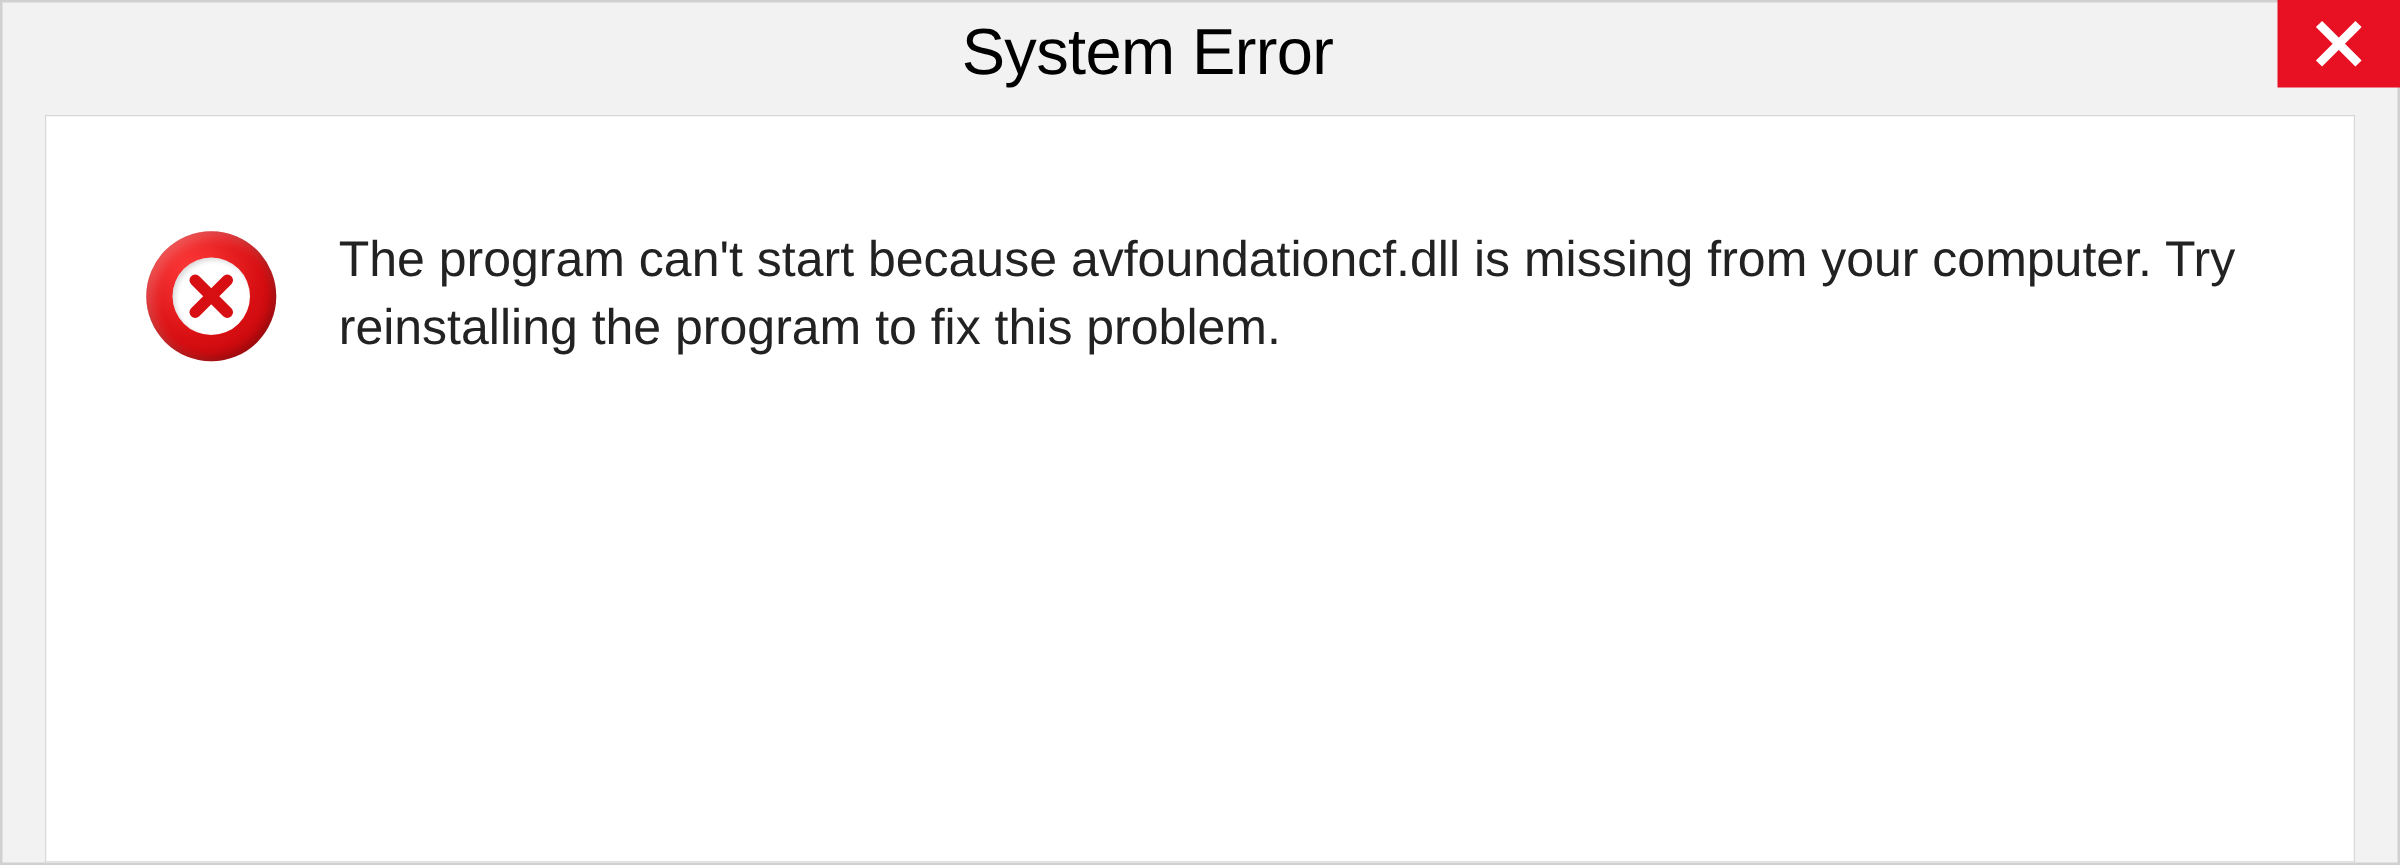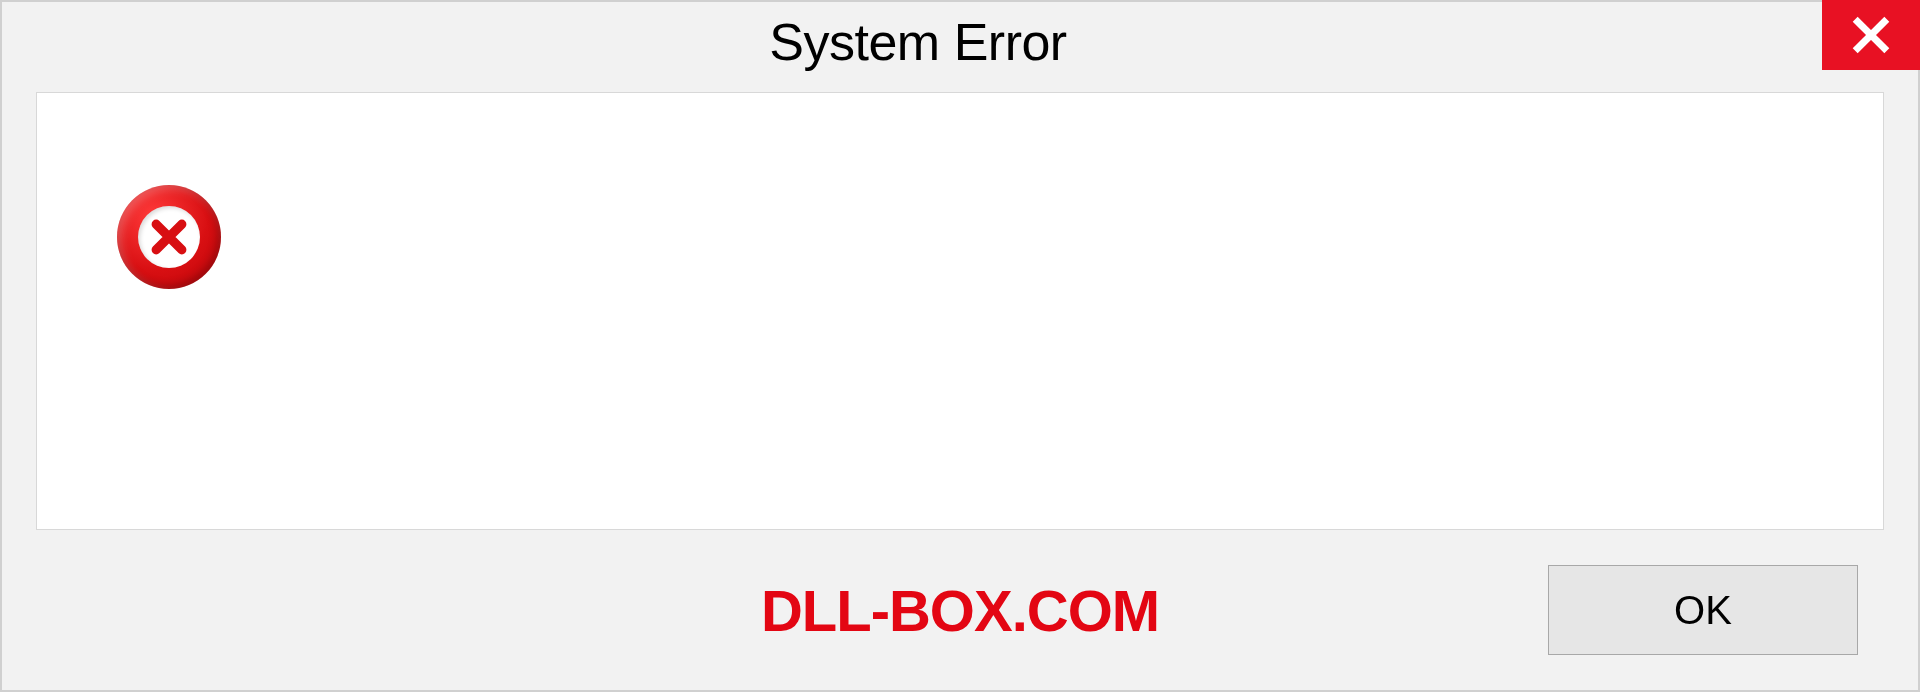--- a/index.html
+++ b/index.html
@@ -151,19 +151,16 @@
   <div class="content-box">
     <div class="error-icon">
       <div class="error-icon-outer">
         <div class="error-icon-inner">
           <svg viewBox="0 0 24 24">
             <path d="M5 5 L19 19 M19 5 L5 19" stroke="#d80f12" stroke-width="5" stroke-linecap="round" fill="none"></path>
           </svg>
         </div>
       </div>
     </div>
+    <div class="error-message">The program can't start because avfoundationcf.dll is missing from your computer. Try reinstalling the program to fix this problem.</div>
   </div>
 
-  <div class="footer">
-    <div class="watermark">DLL-BOX.COM</div>
-    <div class="ok-btn">OK</div>
-  </div>
 </div>
 
 </body></html>

